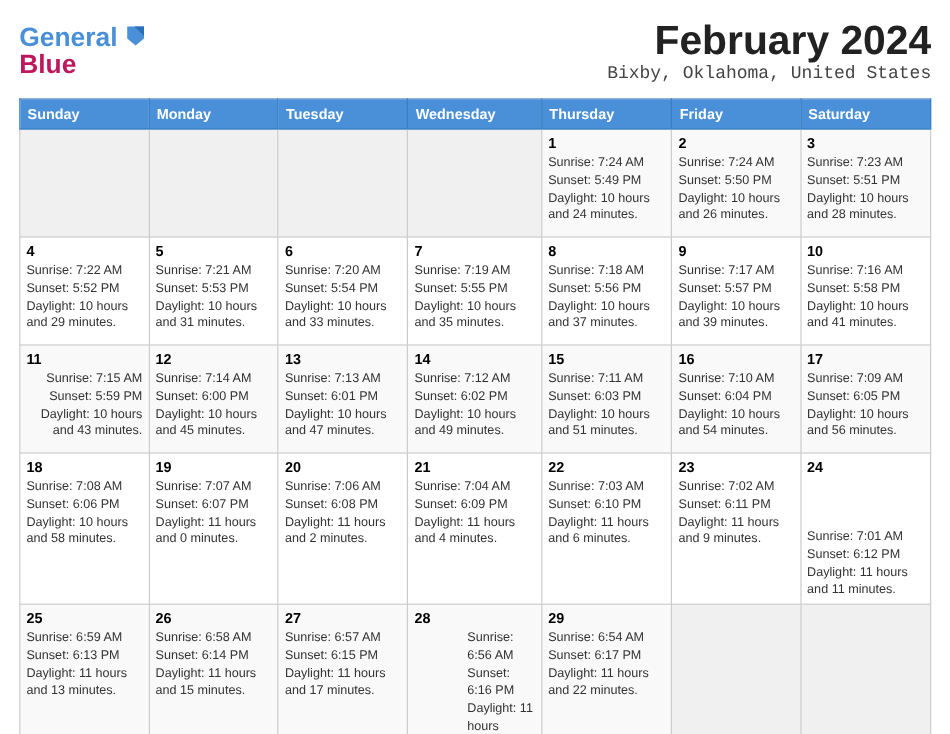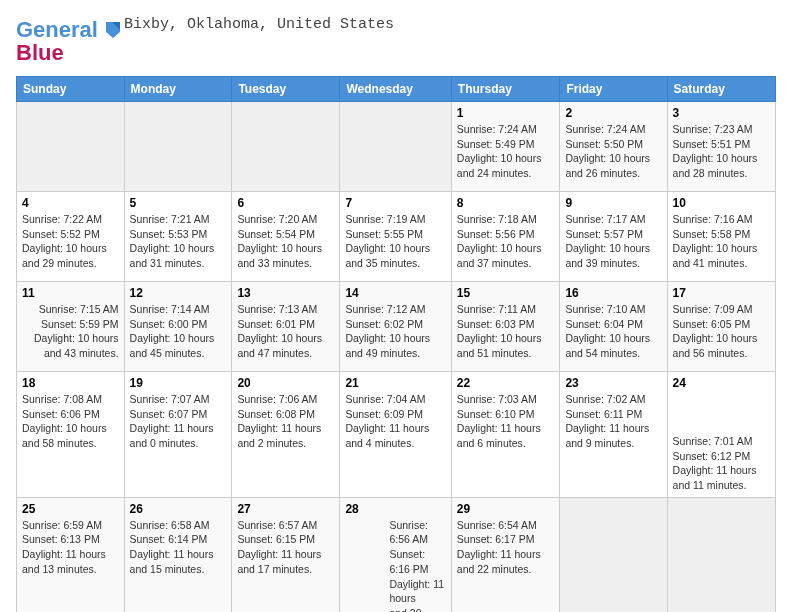--- a/index.html
+++ b/index.html
@@ -6,20 +6,21 @@
     body {
       font-family: Arial, sans-serif;
       background: #fff;
       width: 792px;
       min-height: 612px;
       padding: 16px;
     }
     .header {
       display: flex;
       align-items: flex-start;
+      justify-content: space-between;
       margin-bottom: 12px;
     }
     .logo {
       display: flex;
       flex-direction: column;
       align-items: flex-start;
     }
     .logo-text {
       font-size: 22px;
       font-weight: bold;
@@ -98,20 +99,21 @@
       <div style="margin-left:4px;margin-top:2px;">
         <svg width="22" height="22" viewBox="0 0 22 22">
           <polygon points="4,4 18,4 18,14 11,20 4,14" fill="#4a90d9"></polygon>
           <polygon points="10,4 18,4 18,12" fill="#2a70b9"></polygon>
         </svg>
       </div>
     </div>
     <span class="logo-text" style="color:#be185d;margin-top:-2px;">Blue</span>
   </div>
   <div class="title-block">
+    <div class="month-year">February 2024</div>
     <div class="location">Bixby, Oklahoma, United States</div>
   </div>
 </div>
 
 <table>
   <thead>
     <tr>
     <th>Sunday</th>
         <th>Monday</th>
         <th>Tuesday</th>

